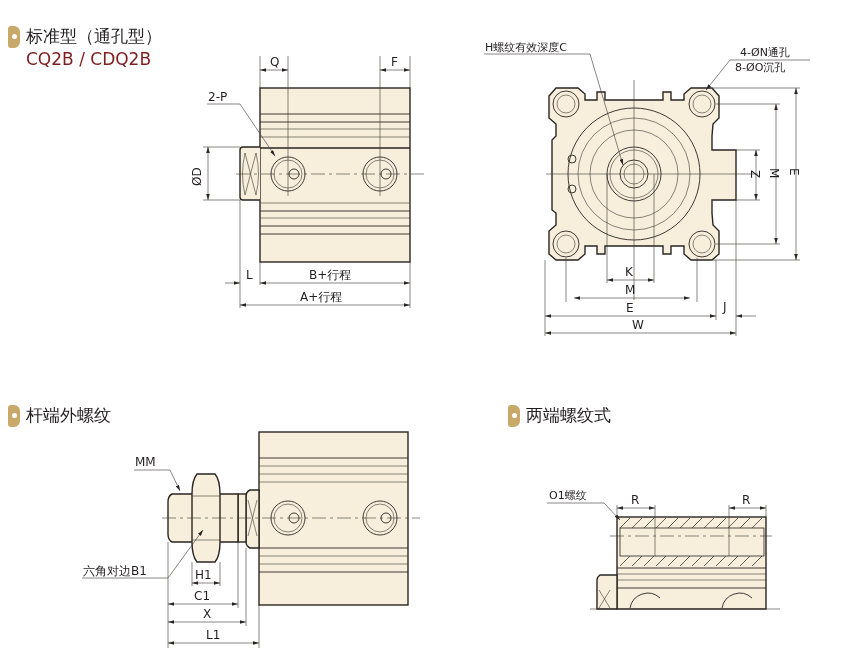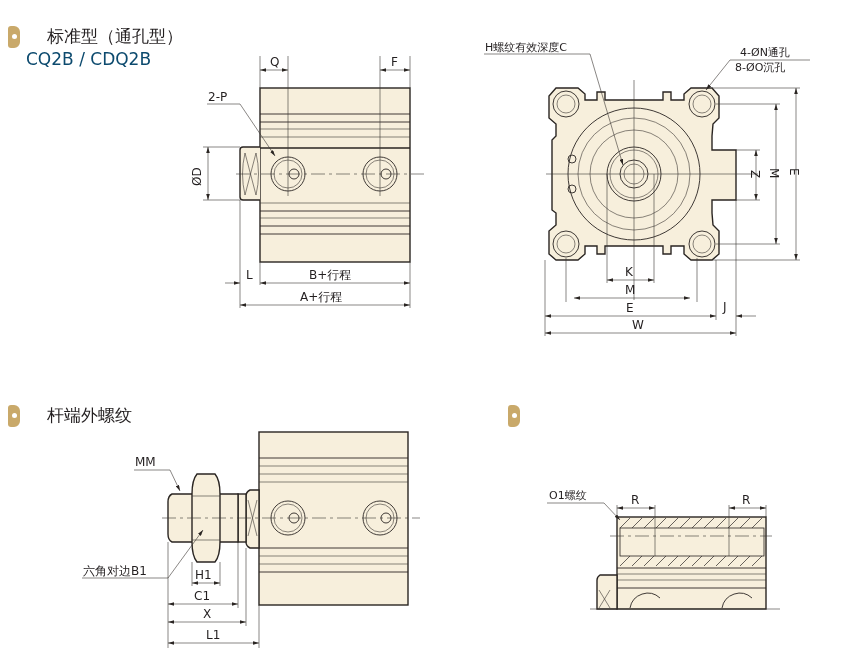--- a/index.html
+++ b/index.html
@@ -1,21 +1,21 @@
 <!DOCTYPE html>
 <html><head>
 <meta charset="utf-8">
 <style>
   html,body{margin:0;padding:0;background:#ffffff;}
   body{width:843px;height:659px;position:relative;overflow:hidden;font-family:"DejaVu Sans",sans-serif;}
   .section-title{position:absolute;display:flex;align-items:flex-start;}
   .bullet{width:12px;height:22px;background:#c9a96a;border-radius:3px 6px 6px 3px;position:relative;margin-right:6px;margin-top:1px;}
   .bullet::after{content:"";position:absolute;left:4px;top:8px;width:5px;height:5px;border-radius:50%;background:#fff;}
-  .title-text{font-size:17px;color:#231f20;line-height:23px;margin-left:21px;}
-  .model-text{font-size:17px;color:#0c4a6e;line-height:23px;}
+  .title-text{font-size:17px;color:#231f20;line-height:23px;}
+  .model-text{font-size:17px;color:#7f1d1d;line-height:23px;}
   svg{position:absolute;left:0;top:0;}
   .lbl{font-family:"DejaVu Sans",sans-serif;font-size:12px;fill:#231f20;}
   .lbl-s{font-family:"DejaVu Sans",sans-serif;font-size:11px;fill:#231f20;}
   .body{fill:#f7efdc;stroke:#2a2522;stroke-width:1.4;}
   .ln{stroke:#2a2522;stroke-width:0.9;fill:none;}
   .thin{stroke:#3a3532;stroke-width:0.6;fill:none;}
   .cl{stroke:#3a3532;stroke-width:0.6;fill:none;stroke-dasharray:14 4 3 4;}
   .hatch{stroke:#2a2522;stroke-width:0.7;}
 </style>
 </head>
@@ -30,20 +30,21 @@
 </div>
 
 <div class="section-title" style="left:8px;top:404px;">
   <div class="bullet"></div>
   <div class="title-text">杆端外螺纹</div>
 </div>
 
 <div class="section-title" style="left:508px;top:404px;">
   <div class="bullet"></div>
   <div>
+    <div class="title-text">两端螺纹式</div>
   </div>
 </div>
 
 <svg width="843" height="659" viewBox="0 0 843 659">
   <defs>
     <marker id="arr" viewBox="0 0 10 6" refX="10" refY="3" markerWidth="10" markerHeight="6" orient="auto-start-reverse">
       <path d="M0,0 L10,3 L0,6 z" fill="#2a2522"></path>
     </marker>
   </defs>
 

